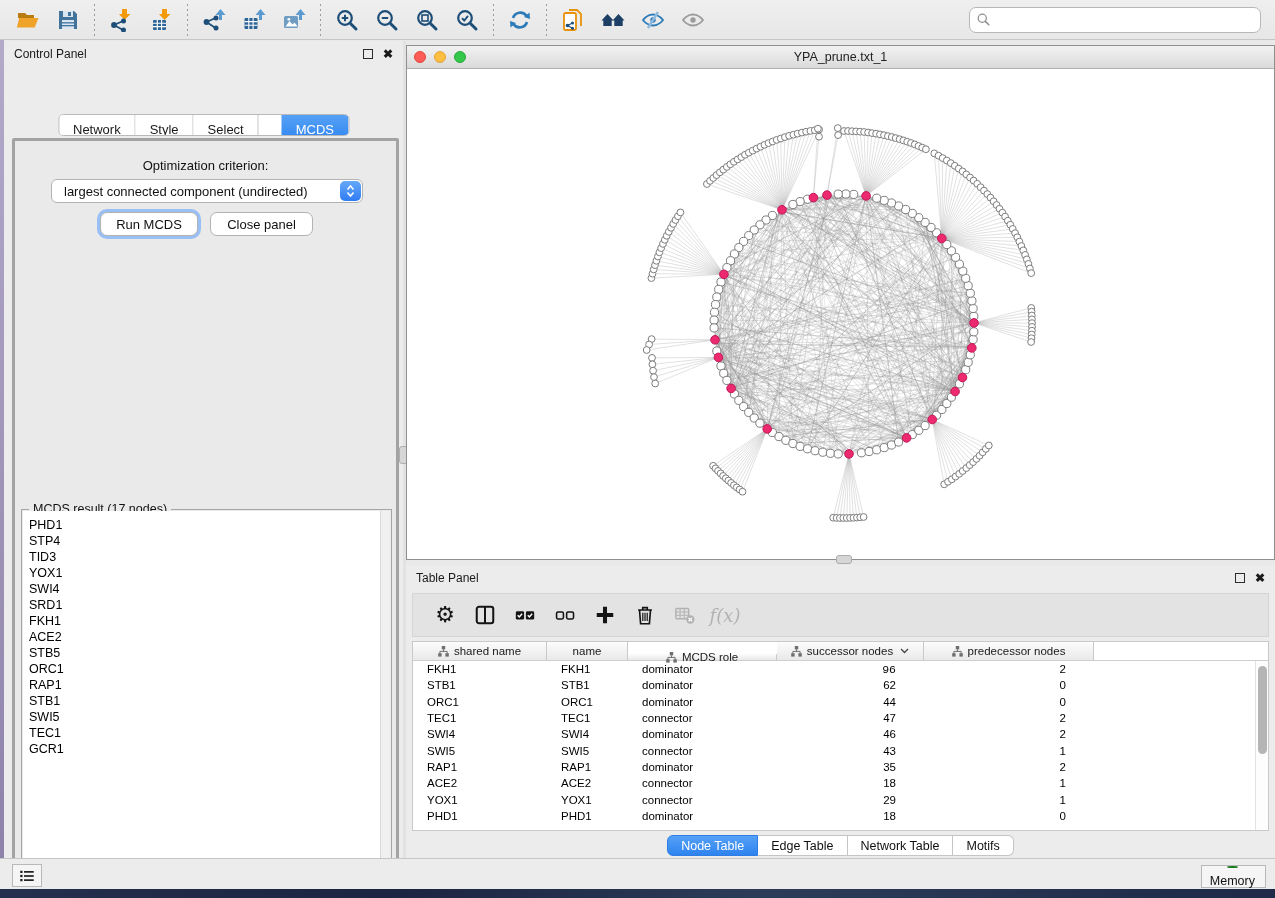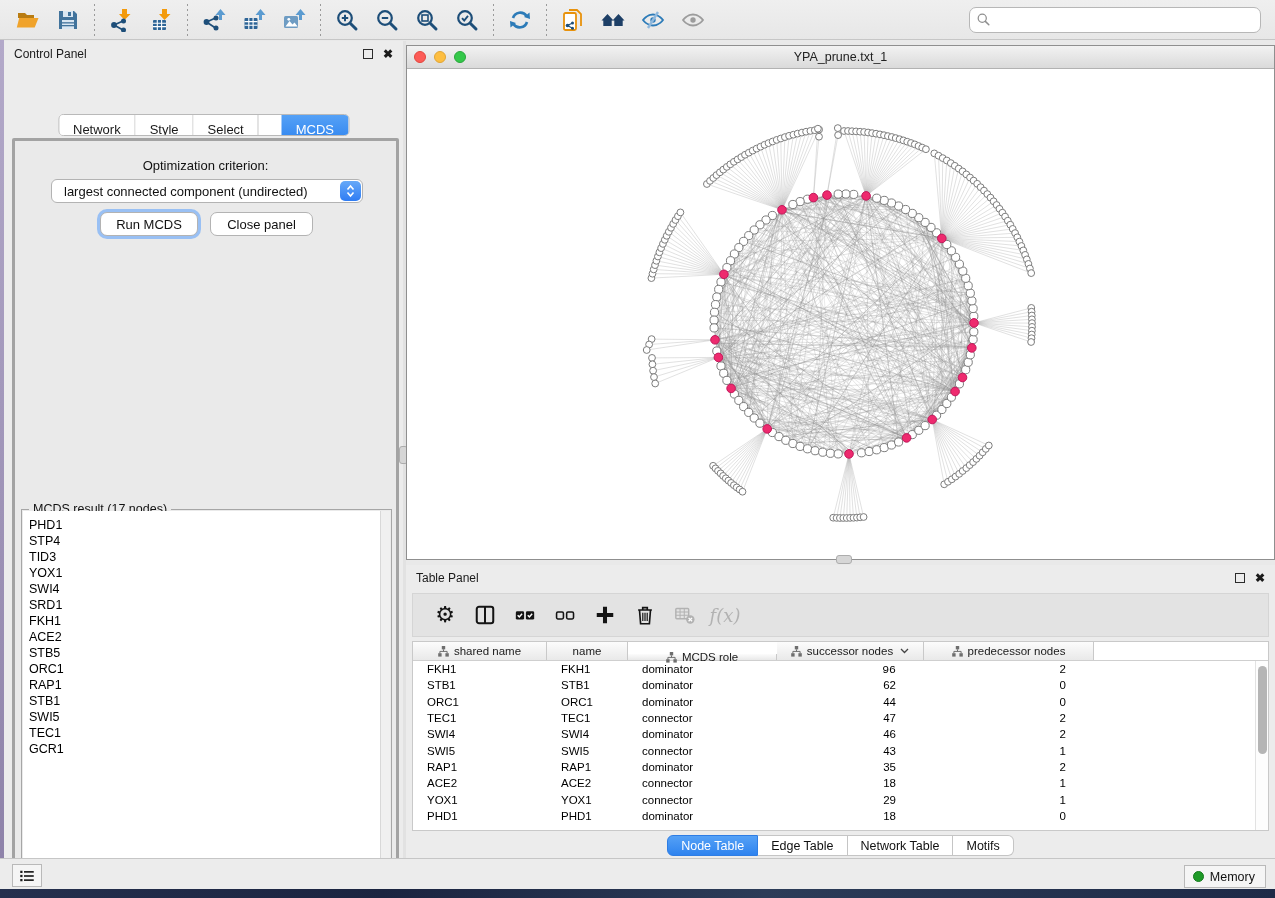--- a/index.html
+++ b/index.html
@@ -118,21 +118,21 @@
   .tp-tab:last-child { border-radius:0 6px 6px 0; }
   .tp-tab.active { background:linear-gradient(#55a1f6,#2e83ef); color:#fff; border-color:#2e7de4; }
 
   
   #statusbar { left:0; top:858px; width:1275px; height:31px; background:#ececec;
     border-top:1px solid #c6c6c6; }
   #list-btn { position:absolute; left:12px; top:5px; width:30px; height:23px; background:#f5f5f5;
     border:1px solid #b9b9b9; display:flex; align-items:center; justify-content:center; }
   #memory-btn { position:absolute; right:9px; top:6px; height:23px; padding:0 10px 0 8px;
     background:#f5f5f5; border:1px solid #b9b9b9; display:flex; align-items:center; gap:6px;
-    font-size:12.5px; color:#111; }
+    font-size:12.5px; color:#111;flex-direction:column; }
   #memory-dot { width:11px; height:11px; border-radius:50%; background:#1f9a28; border:1px solid #157a1d; }
 </style>
 </head>
 <body>
 
 <div id="app">
 
   <div id="toolbar">
     <div class="tb-btn">
       <svg viewBox="0 0 24 24">

